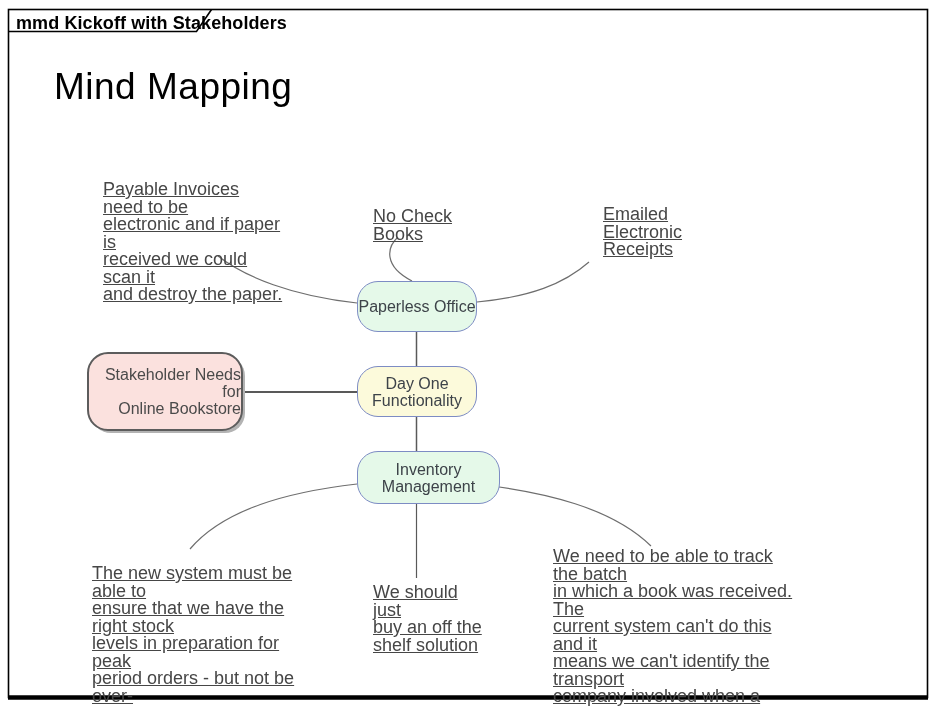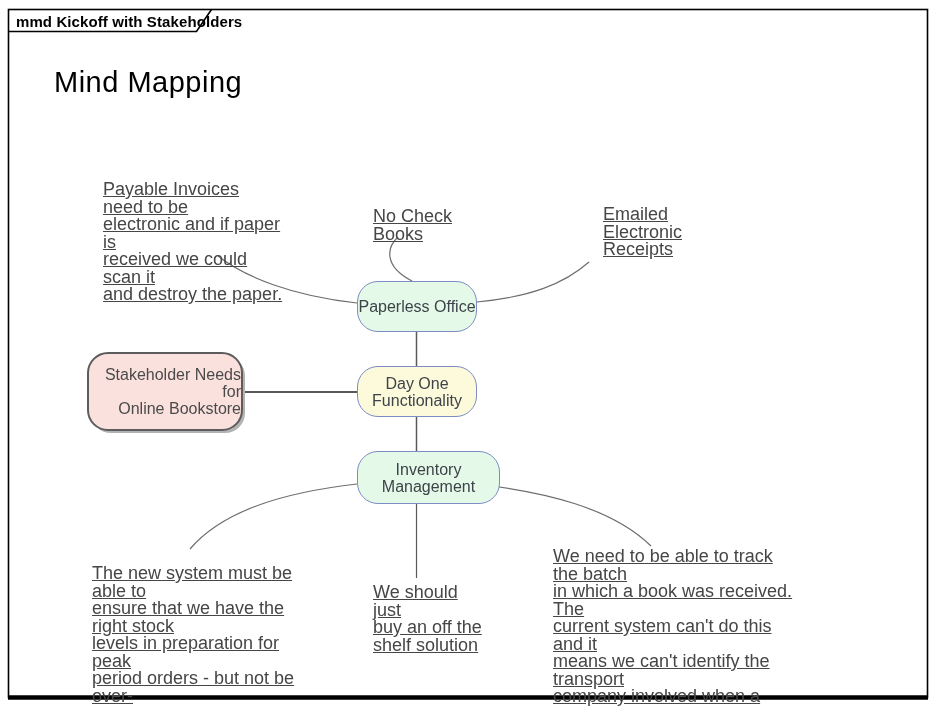--- a/index.html
+++ b/index.html
@@ -2,25 +2,25 @@
 <html><head>
 <meta charset="utf-8">
 <style>
   html,body{margin:0;padding:0;background:#ffffff;}
   #canvas{
     position:relative;width:935px;height:706px;background:#ffffff;
     font-family:"Liberation Sans",sans-serif;overflow:hidden;
   }
   svg.layer{position:absolute;left:0;top:0;}
   .tab-label{
-    position:absolute;left:16px;top:13px;font-size:15px;font-weight:bold;color:#000;
+    position:absolute;left:16px;top:13px;font-size:18px;font-weight:bold;color:#000;
     letter-spacing:0.1px;
   }
   .diagram-title{
-    position:absolute;left:54px;top:66px;font-size:29px;color:#000;
+    position:absolute;left:54px;top:66px;font-size:37px;color:#000;
     letter-spacing:0.5px;
   }
   .note{
     position:absolute;color:#464646;font-size:18px;line-height:17.5px;
     white-space:pre-line;
     text-decoration:underline;
   }
   .topic{
     position:absolute;border-radius:21px;display:flex;align-items:center;justify-content:center;
     text-align:center;font-size:16px;line-height:17px;color:#3d4349;white-space:pre-line;

